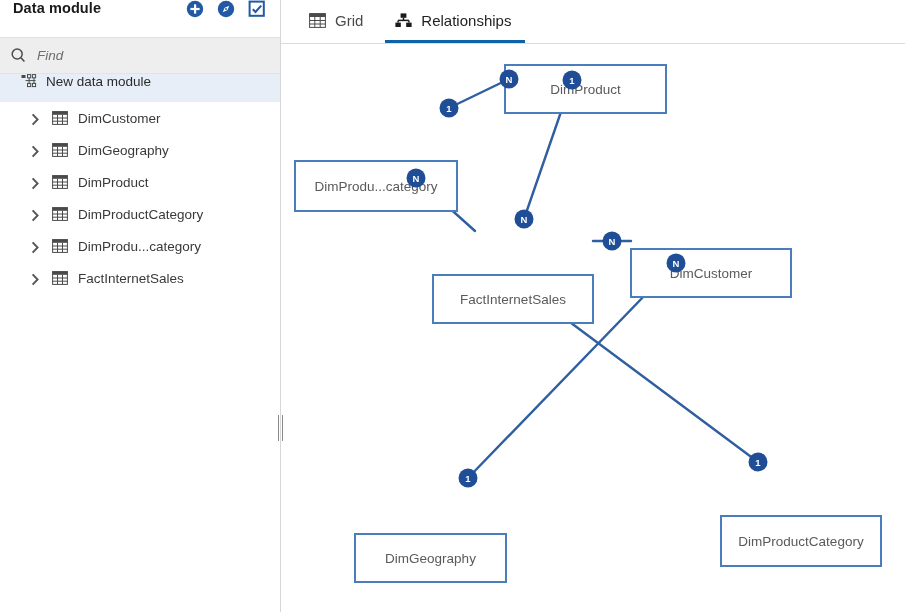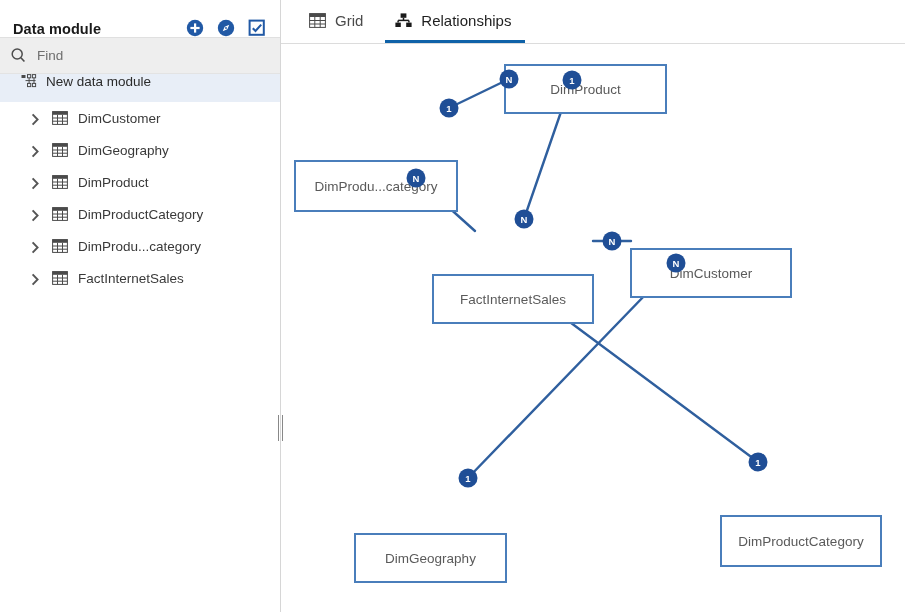--- a/index.html
+++ b/index.html
@@ -27,21 +27,21 @@
     height: 612px;
     background: #ffffff;
     border-right: 1px solid #d6d6d6;
     box-sizing: border-box;
     position: relative;
     flex: 0 0 281px;
   }
   .sidebar-header {
     height: 38px;
     display: flex;
-    align-items: flex-end;
+    align-items: flex-start;
     padding: 0 14px 0 13px;
     border-bottom: 1px solid #e0e0e0;
     box-sizing: border-box;
   }
   .sidebar-title {
     font-size: 14.5px;
     font-weight: bold;
     color: #1a1a1a;
     letter-spacing: 0.1px;
     flex: 1;
@@ -75,20 +75,21 @@
   }
   .search-input {
     border: none;
     outline: none;
     background: transparent;
     font-family: "Liberation Sans", sans-serif;
     font-size: 13.5px;
     color: #0f172a;
     width: 200px;
     padding: 0;
+    font-style: italic;
   }
   .search-input::placeholder { color: #6e6e6e; }
 
   .tree {
     padding: 0;
     margin: 0;
     list-style: none;
   }
   .tree-root {
     height: 28px;

